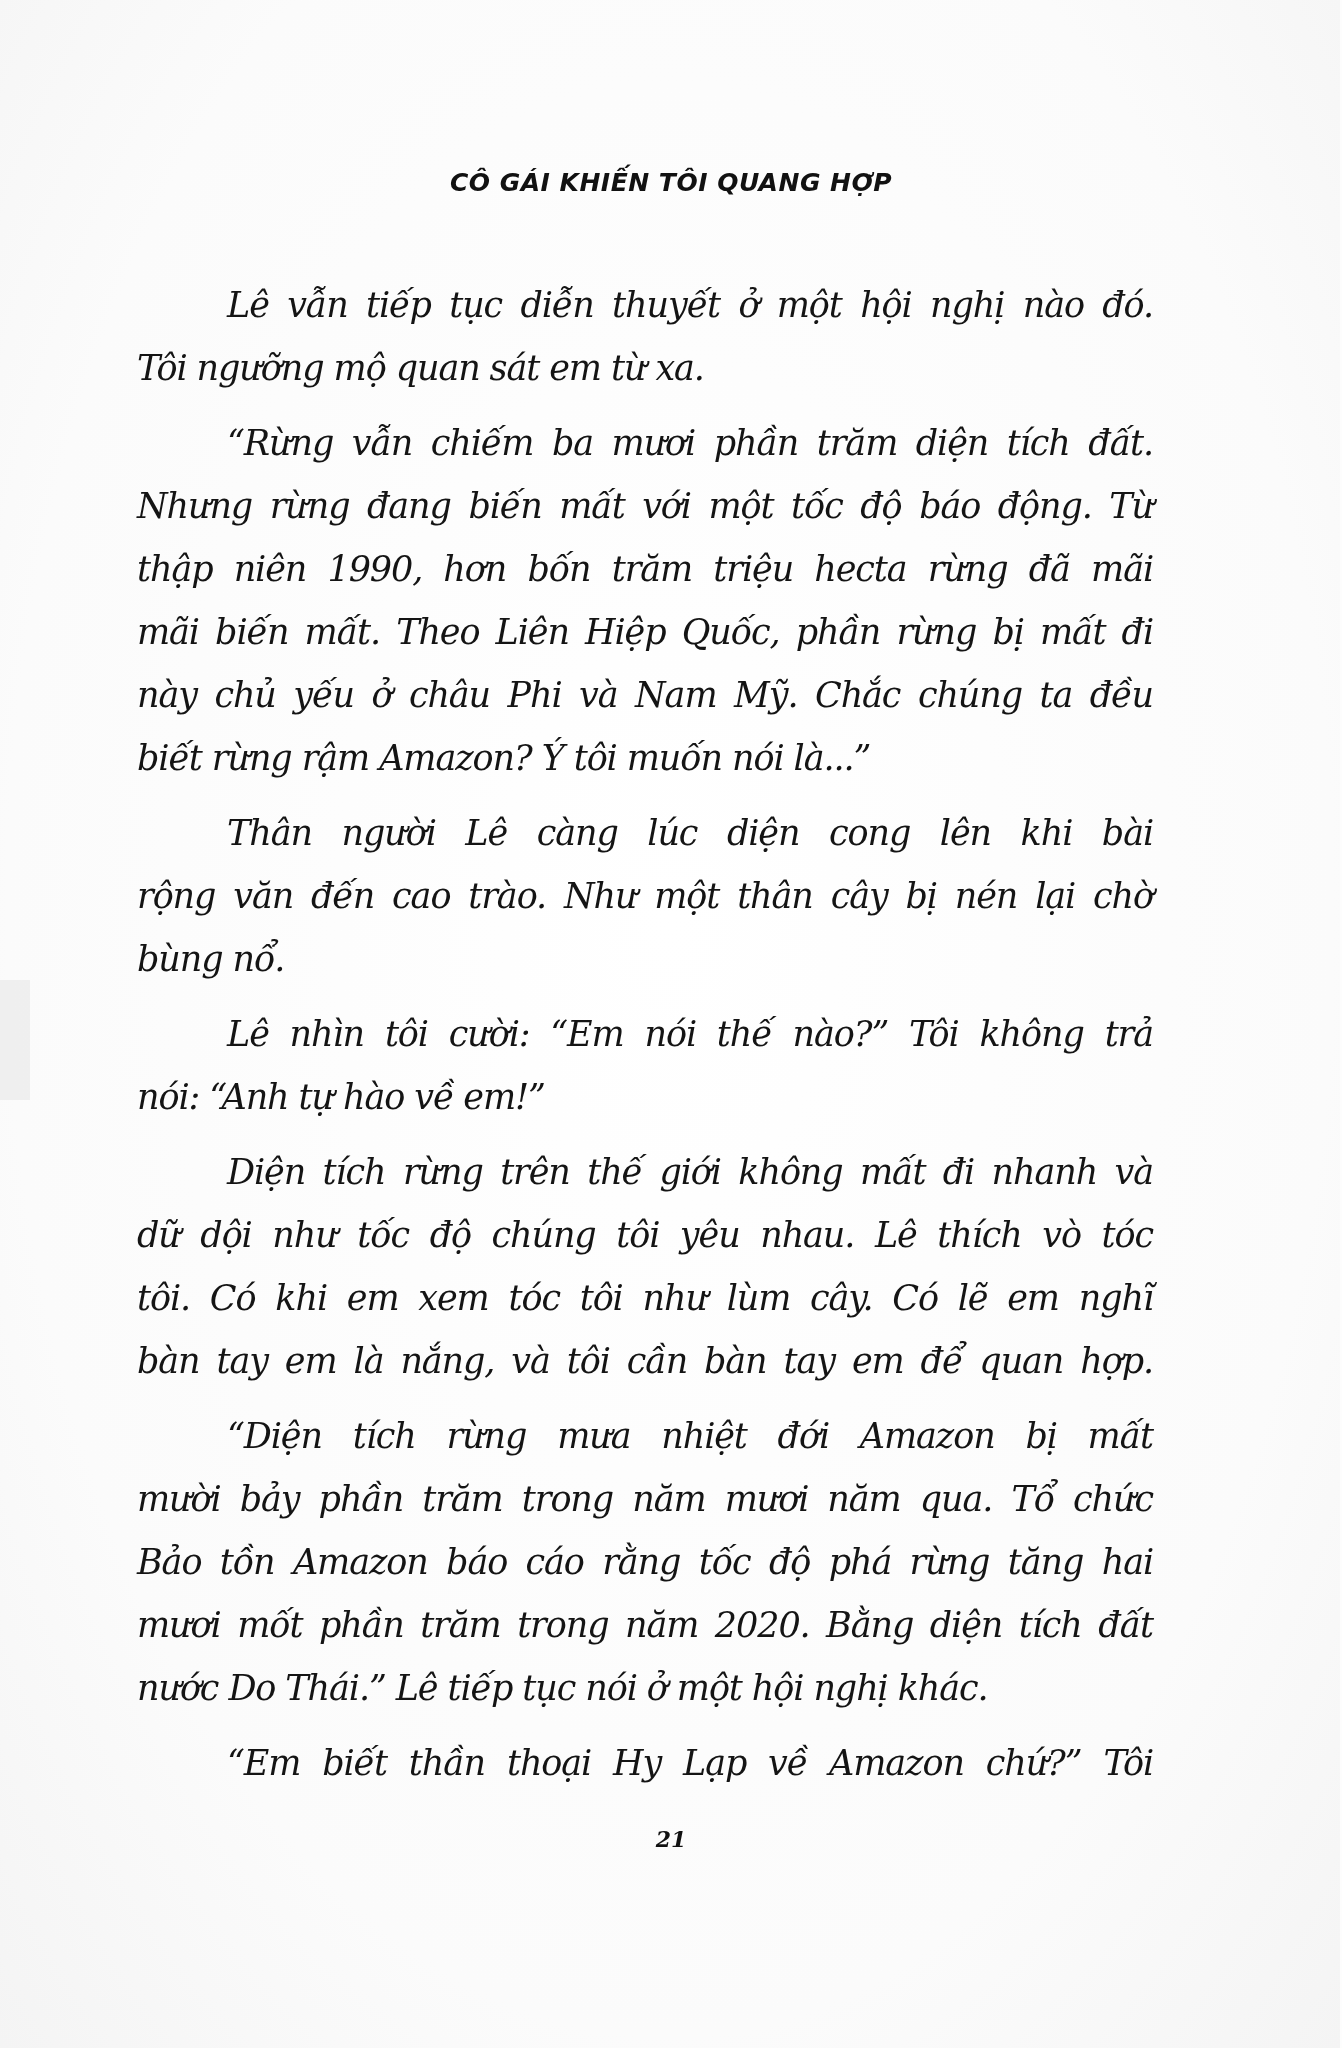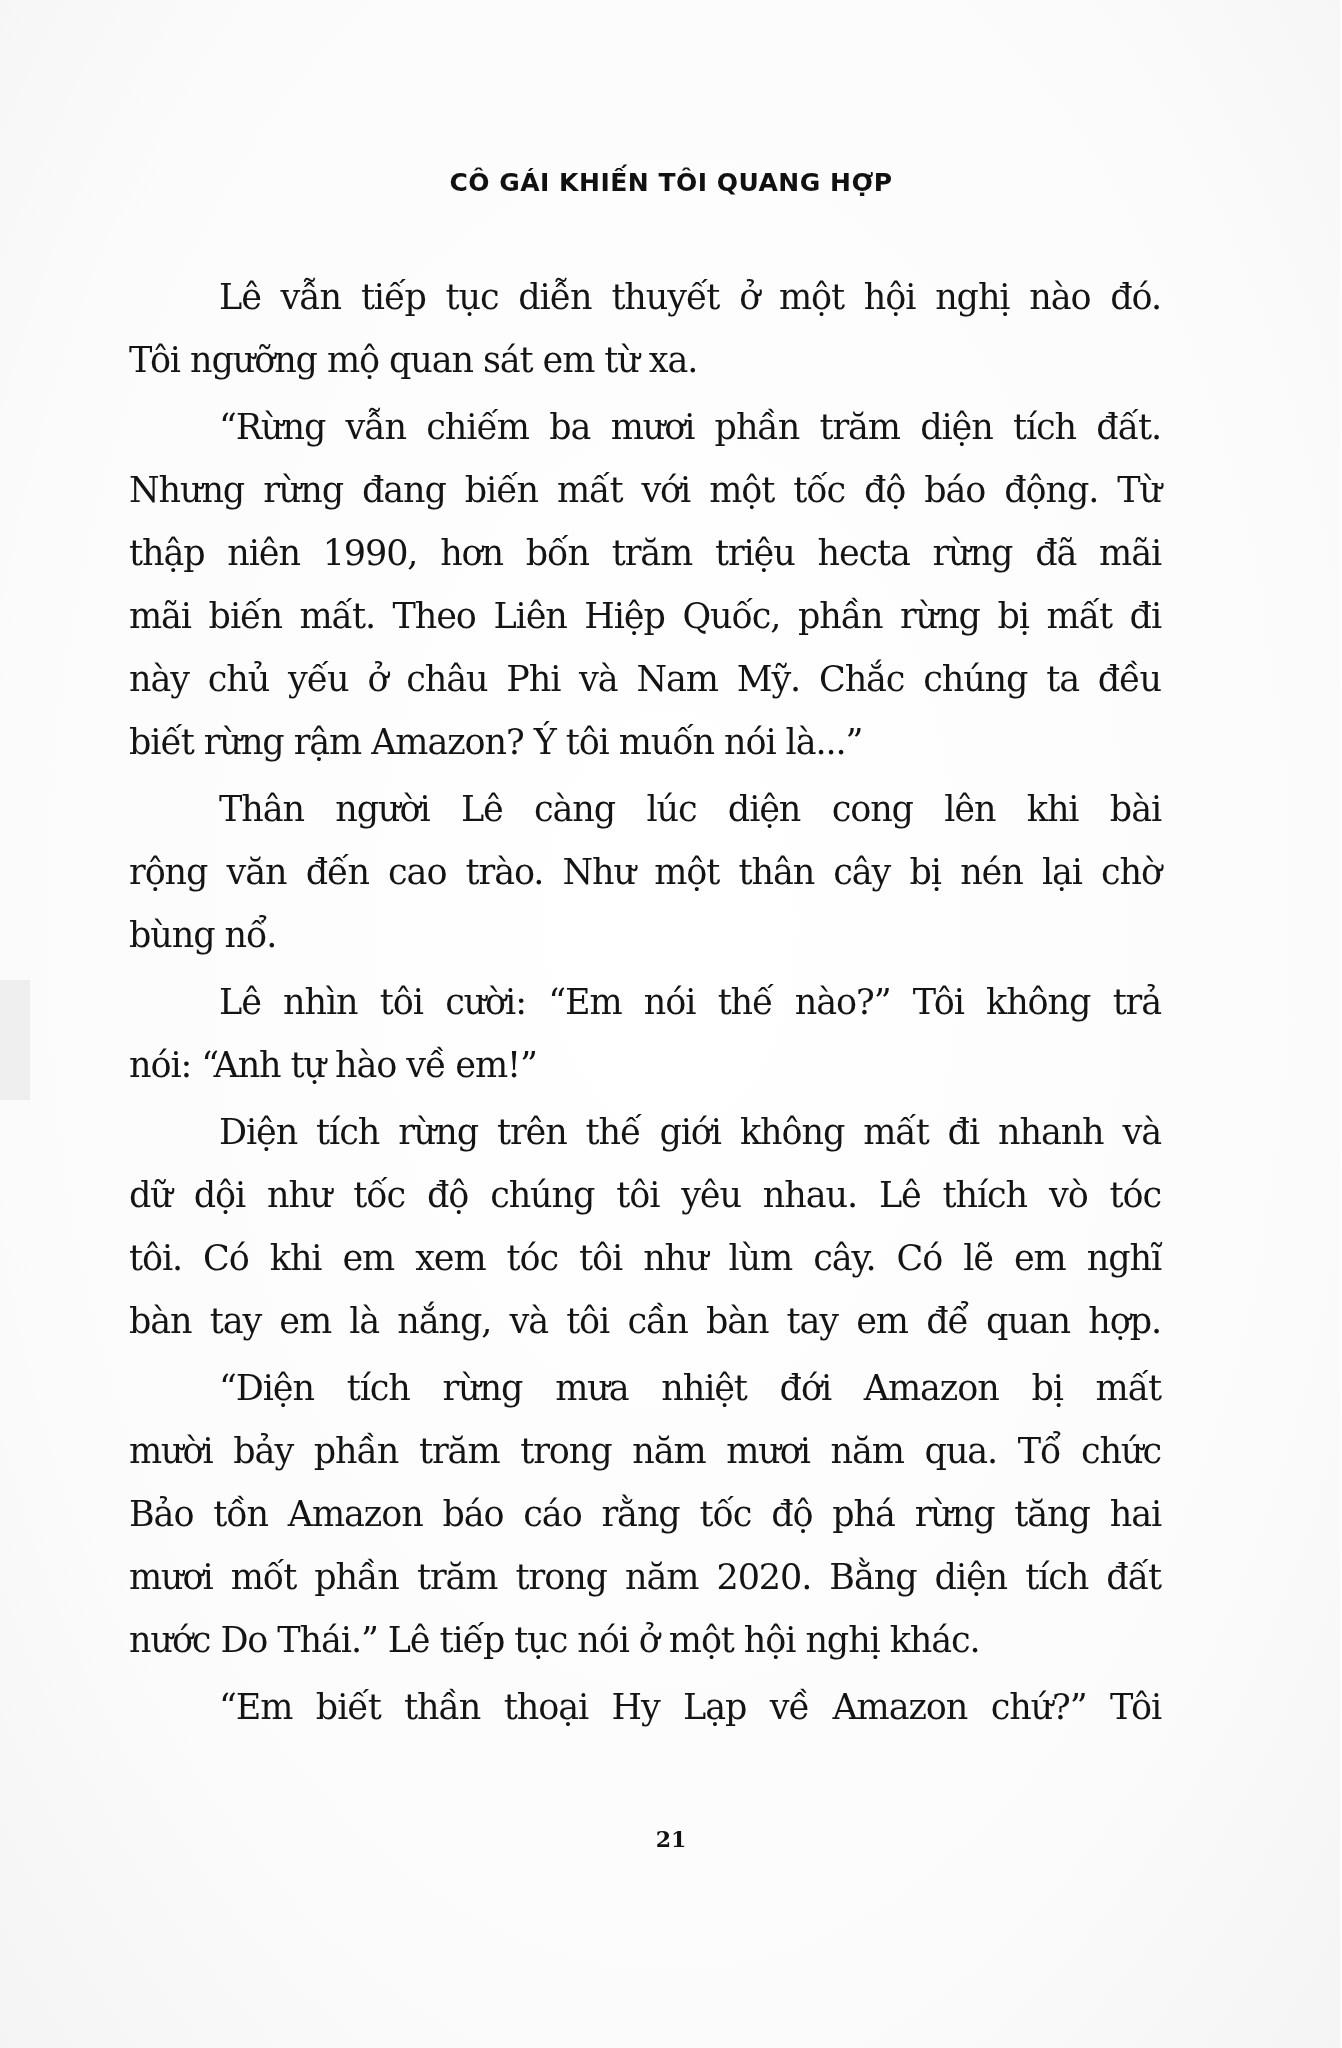--- a/index.html
+++ b/index.html
@@ -13,20 +13,21 @@
       position: relative;
       overflow: hidden;
       background: #fdfdfd;
     }
     .page {
       position: absolute;
       left: 0; top: 0;
       width: 1340px;
       height: 2048px;
       background: radial-gradient(ellipse at 50% 45%, #ffffff 0%, #fbfbfb 70%, #f4f4f4 100%);
+      font-style: italic;
     }
     .scan-shadow {
       position: absolute;
       left: 0; top: 980px;
       width: 30px; height: 120px;
       background: #e8e8e8;
       opacity: 0.6;
     }
     .running-head {
       position: absolute;
@@ -46,21 +47,21 @@
       top: 262px;
       width: 1040px;
       font-family: "DejaVu Serif", serif;
       font-size: 35px;
       line-height: 63px;
       color: #141414;
       letter-spacing: -1.1px;
       word-spacing: 0px;
     }
     .para {
-      margin: 4px;
+      margin: 12px;
       padding: 0;
       text-align: justify;
       text-align-last: left;
     }
     .line {
       display: block;
       white-space: nowrap;
       height: 63px;
       text-align: justify;
       text-align-last: justify;

